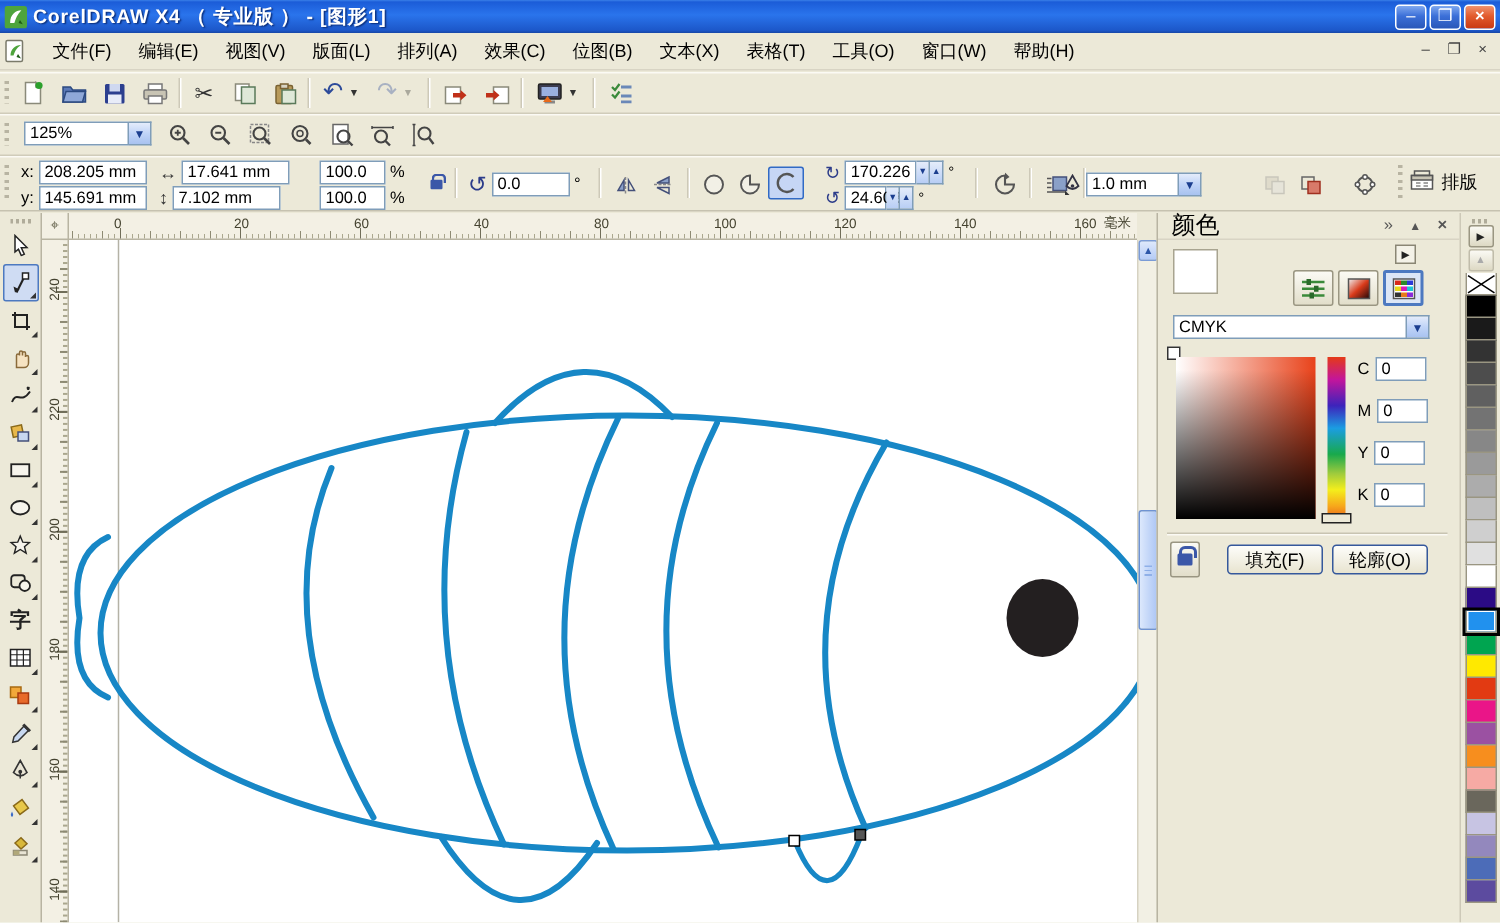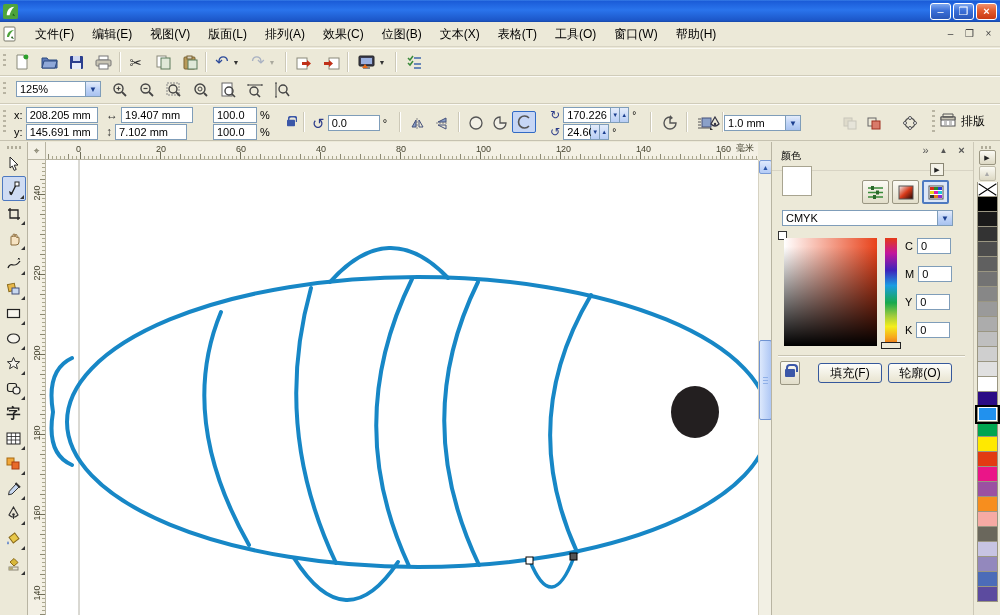--- a/index.html
+++ b/index.html
@@ -93,22 +93,22 @@
   #vscroll { left:758px; top:160px; width:13px; height:455px; background:#f2f0e4; border-left:1px solid #d6d2c2; }
   #vscroll .sbtn { position:absolute; left:0; top:0; width:13px; height:14px; border:1px solid #7a9bd6; border-radius:2px;
     background:linear-gradient(180deg,#dfe9fc,#b4cbf6); color:#2c56a8; font-size:7px; display:flex; align-items:center; justify-content:center; }
   #vscroll .thumb { position:absolute; left:0; top:180px; width:13px; height:80px; border:1px solid #6f93d2; border-radius:2px;
     background:linear-gradient(90deg,#dce8fc,#aec7f5); }
   #vscroll .thumb::after { content:""; position:absolute; left:3px; right:3px; top:36px; height:8px;
     background:repeating-linear-gradient(180deg,#8fb0e8 0 1px,transparent 1px 3px); }
 
   
   #docker { left:771px; top:142px; width:202px; height:473px; background:#ece9d8; border-left:1px solid #b8b4a2; }
-  #docker .dtitle { position:absolute; left:0; top:0; right:0; height:29px; border-bottom:1px solid #d8d4c4;
-    display:flex; align-items:center; font-size:10px; color:#000; padding-left:9px; }
+  #docker .dtitle { position:absolute; left:0; top:0; right:0; height:18px; border-bottom:1px solid #d8d4c4;
+    display:flex; align-items:center; font-size:16px; color:#000; padding-left:9px; }
   #docker .dctl { position:absolute; top:2px; font-size:11px; color:#555; width:15px; text-align:center; }
   .preview-swatch { position:absolute; left:10px; top:24px; width:30px; height:30px; background:#fff; border:1px solid #a8a490; }
   .mini-flyout { position:absolute; left:158px; top:21px; width:14px; height:13px; border:1px solid #8a86742; border:1px solid #8a8674;
     background:#f4f2e8; font-size:7px; display:flex; align-items:center; justify-content:center; color:#222; }
   .dbtn { position:absolute; top:38px; width:27px; height:24px; border:1px solid #9a9682; border-radius:2px;
     background:linear-gradient(180deg,#fbfaf4,#e2deca); display:flex; align-items:center; justify-content:center; }
   .dbtn.active { border:2px solid #4d79c0; background:#dce6f6; }
   .cmyk-combo { position:absolute; left:10px; top:68px; display:flex; }
   .cmyk-combo .field { width:156px; }
   .color-field { position:absolute; left:12px; top:96px; width:93px; height:108px;
@@ -151,20 +151,21 @@
 </style>
 </head>
 <body>
 
 <div id="titlebar" class="abs">
   <svg class="app-icon" viewBox="0 0 16 16">
     <rect x="0" y="0" width="16" height="16" rx="2" fill="#4ea43c"></rect>
     <path d="M4 12 C4 6 8 3 12 3 C9 6 8 9 7 12 Z" fill="#fff"></path>
     <path d="M11 10 l2 3 -3 -1 z" fill="#1d5c14"></path>
   </svg>
+  <span class="title-text">CorelDRAW X4 （ 专业版 ） - [图形1]</span>
   <div class="winbtns">
     <div class="winbtn">–</div>
     <div class="winbtn">❐</div>
     <div class="winbtn close">×</div>
   </div>
 </div>
 
 <div id="menubar" class="abs">
   <svg class="doc-icon" viewBox="0 0 16 16">
     <rect x="2" y="1" width="11" height="14" rx="1" fill="#fff" stroke="#7a7a6a"></rect>
@@ -344,21 +345,21 @@
       </svg>
   </div>
 </div>
 
 <div id="propbar" class="abs bar">
   <div class="grip"></div>
 
   <div class="prow" style="left:14px;top:3px"><span>x:</span>&nbsp;<div class="field" style="width:72px">208.205 mm</div></div>
   <div class="prow" style="left:14px;top:20px"><span>y:</span>&nbsp;<div class="field" style="width:72px">145.691 mm</div></div>
 
-  <div class="prow" style="left:106px;top:3px"><span class="glyph">↔</span>&nbsp;<div class="field" style="width:72px">19.407 mm</div></div>
+  <div class="prow" style="left:106px;top:3px"><span class="glyph">↔</span>&nbsp;<div class="field" style="width:72px">17.641 mm</div></div>
   <div class="prow" style="left:106px;top:20px"><span class="glyph">↕</span>&nbsp;<div class="field" style="width:72px">7.102 mm</div></div>
 
   <div class="prow" style="left:213px;top:3px"><div class="field" style="width:44px">100.0</div>&nbsp;<span>%</span></div>
   <div class="prow" style="left:213px;top:20px"><div class="field" style="width:44px">100.0</div>&nbsp;<span>%</span></div>
   <div class="prow" style="left:286px;top:11px">
       <div class="lock-ico small"></div>
     </div>
   <div class="vsep" style="left:303px;top:8px"></div>
 
   <div class="prow" style="left:312px;top:11px"><span class="glyph" style="font-size:15px;color:#2c3c8a">↺</span>&nbsp;<div class="field" style="width:52px">0.0</div>&nbsp;<span>°</span></div>

